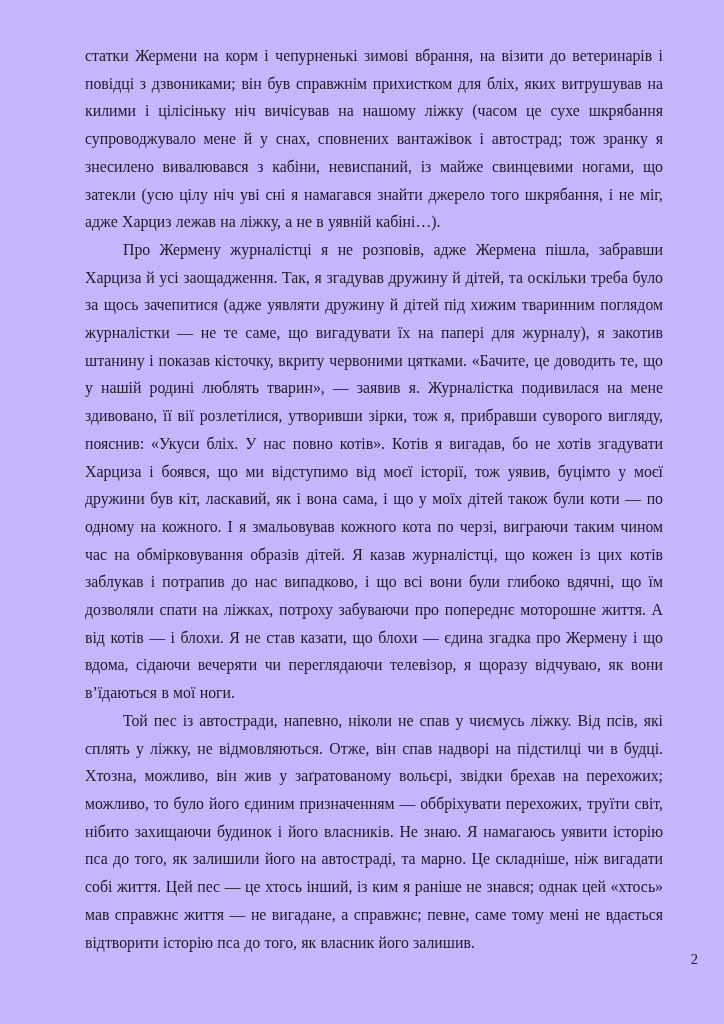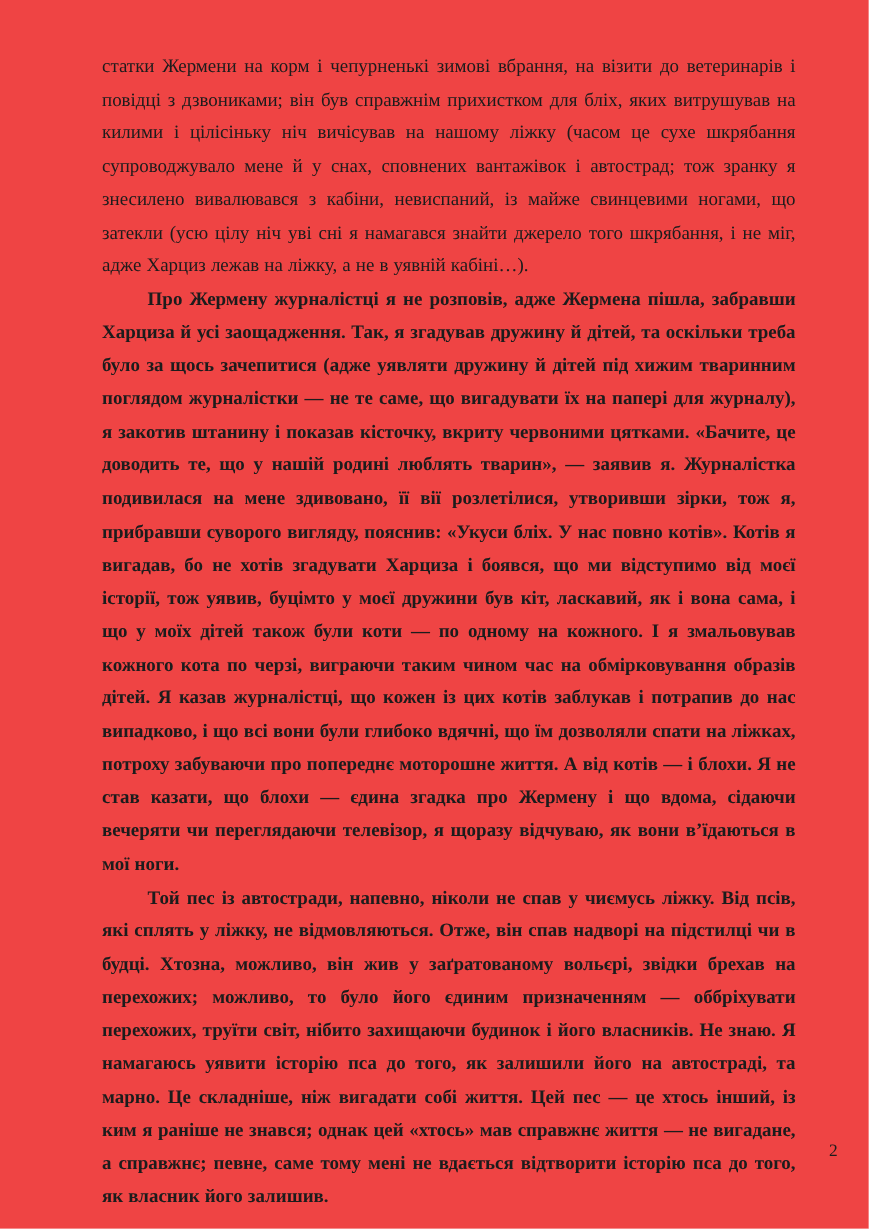--- a/index.html
+++ b/index.html
@@ -4,21 +4,21 @@
 <style>
   html, body {
     margin: 0;
     padding: 0;
     background: #ffffff;
   }
   .page {
     position: relative;
     width: 724px;
     height: 1024px;
-    background: #ef4444;
+    background: #c4b5fd;
     overflow: hidden;
     font-family: "Liberation Serif", "DejaVu Serif", serif;
     color: #1c1c1c;
   }
   .text-block {
     position: absolute;
     left: 85px;
     top: 42px;
     width: 578px;
     font-size: 15.8px;
@@ -27,21 +27,20 @@
     hyphens: none;
     -webkit-hyphens: none;
     word-spacing: 0.02em;
   }
   .para {
     margin: 0;
     padding: 0;
   }
   .para.indent {
     text-indent: 38px;
-    font-weight: bold;
   }
   .page-number {
     position: absolute;
     right: 26px;
     top: 949px;
     font-size: 14.5px;
     line-height: 20px;
     color: #1c1c1c;
   }
 </style>

